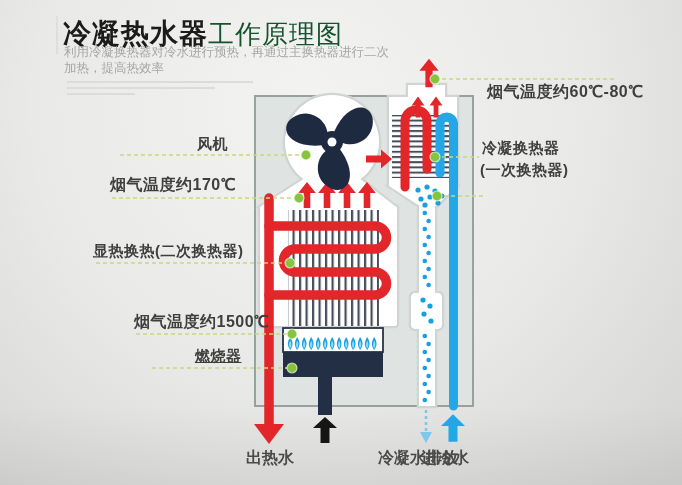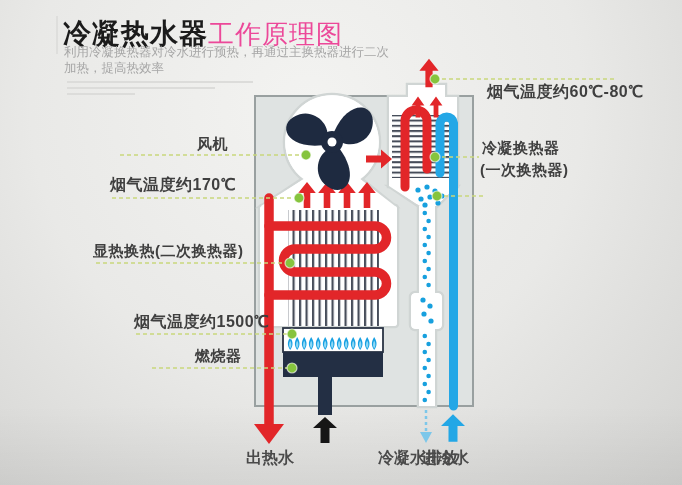--- a/index.html
+++ b/index.html
@@ -13,36 +13,36 @@
   .floor {
     position:absolute; left:0; right:0; bottom:0; height:80px;
     background:linear-gradient(180deg, rgba(0,0,0,0) 0%, rgba(0,0,0,0.05) 100%);
   }
   svg.diagram { position:absolute; left:0; top:0; }
 
   
   .title-divider{ position:absolute; left:56px; top:16px; width:2px; height:38px; background:#dededc; }
   .title-row { position:absolute; left:63px; top:15px; white-space:nowrap; }
   .title-strong { font-size:28px; font-weight:700; color:#1b1b1b; letter-spacing:1px; }
-  .title-light  { font-size:26px; font-weight:400; color:#ec4899; letter-spacing:1px; }
+  .title-light  { font-size:26px; font-weight:400; color:#14532d; letter-spacing:1px; }
   .subtitle { position:absolute; left:64px; top:44px; width:420px;
     font-size:12.5px; line-height:16px; color:#a6a6a6; }
   .wm { position:absolute; height:2px; background:#dcdcda; }
   .wm1 { left:67px; top:81px; width:186px; }
   .wm2 { left:67px; top:87px; width:148px; }
   .wm3 { left:67px; top:93px; width:68px; }
 
   
   .lbl { position:absolute; font-size:15px; font-weight:600; color:#3f3f3f;
          white-space:nowrap; letter-spacing:0.5px; }
   .lbl-fan        { left:197px; top:135px; }
   .lbl-flue170    { left:110px; top:175px; font-size:16px; }
   .lbl-sensible   { left:93px;  top:242px; }
   .lbl-flue1500   { left:134px; top:312px; font-size:16px; }
-  .lbl-burner     { left:195px; top:347px; }
+  .lbl-burner     { left:195px; top:347px;text-decoration:underline; }
   .lbl-flue6080   { left:487px; top:82px;  font-size:16px; }
   .lbl-condhx1    { left:482px; top:139px;text-align:right; }
   .lbl-condhx2    { left:460px; top:161px;margin-left:20px; }
   .lbl-collect    { left:486px; top:199px; }
   .lbl-bottom { position:absolute; top:448px; font-size:16px; font-weight:700; color:#4a4a4a; white-space:nowrap; }
   .lbl-hot   { left:246px; }
   .lbl-gas   { left:303px; }
   .lbl-drain { left:378px; }
   .lbl-cold  { left:421px; }
 </style>

